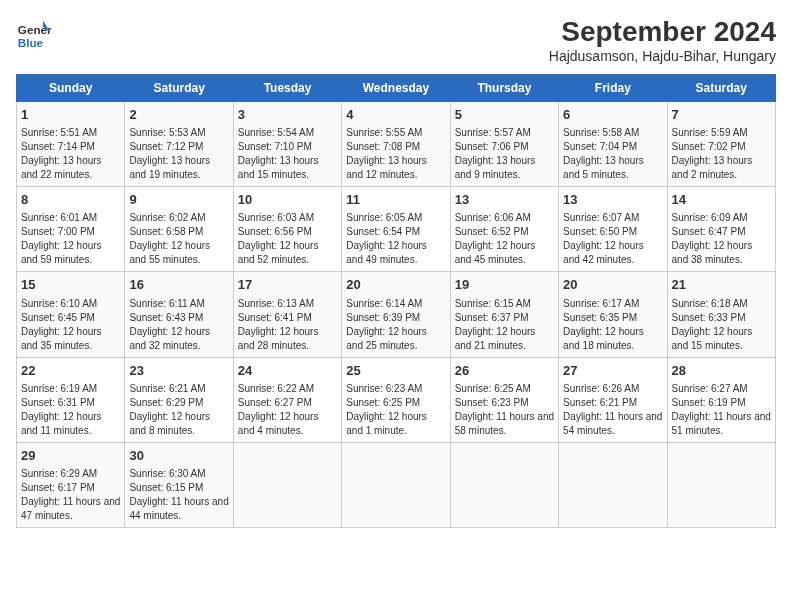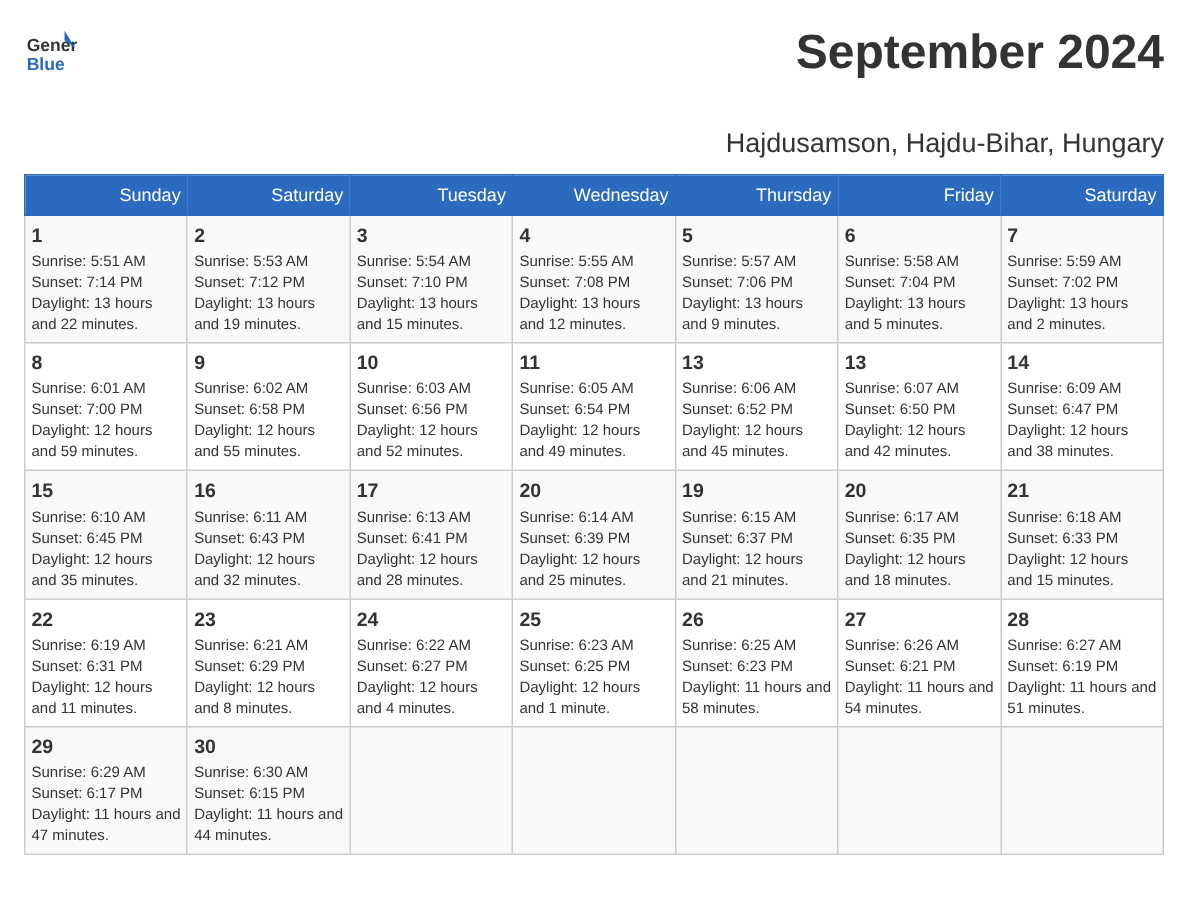--- a/index.html
+++ b/index.html
@@ -22,41 +22,40 @@
       gap: 4px;
     }
     .logo-icon {
       width: 36px;
       height: 36px;
     }
     .title-block {
       text-align: right;
     }
     .month-title {
-      font-size: 32px;
+      font-size: 28px;
       font-weight: bold;
       color: #333;
     }
     .subtitle {
-      font-size: 18px;
-      color: #333;
-      margin-top: 32px;
+      font-size: 14px;
+      color: #333;
     }
     table {
       width: 100%;
       border-collapse: collapse;
       font-size: 11px;
     }
     thead tr th {
       background-color: #2a6bbf;
       color: #fff;
       padding: 6px 4px;
-      text-align: right;
+      text-align: center;
       font-size: 12px;
-      font-weight: normal;
+      font-weight: bold;
       border: 1px solid #2a6bbf;
     }
     tbody tr td {
       border: 1px solid #ccc;
       vertical-align: top;
       padding: 4px;
       width: 14.28%;
       min-height: 80px;
       color: #333;
       line-height: 1.4;

